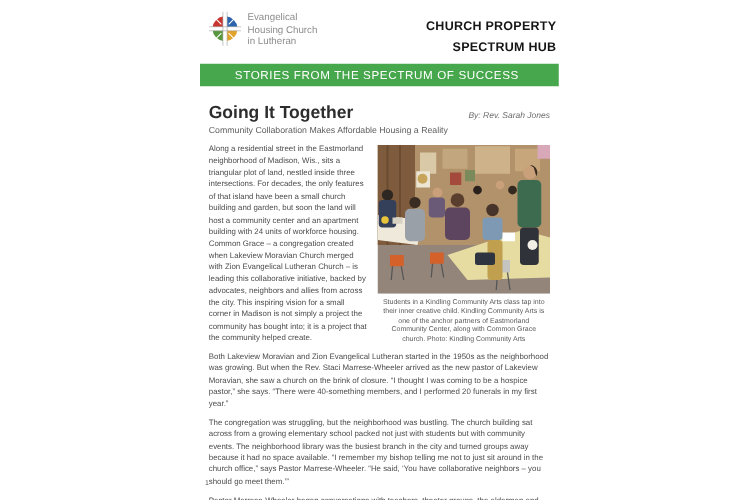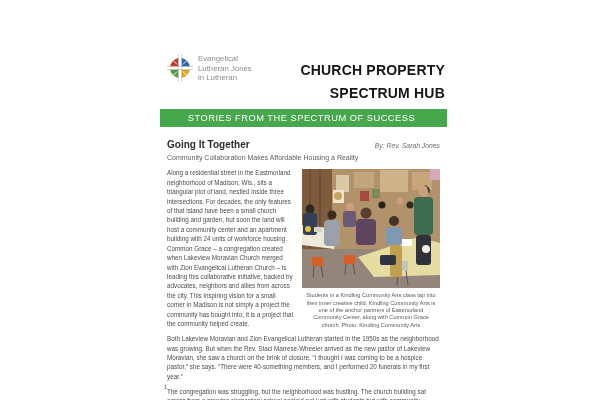--- a/index.html
+++ b/index.html
@@ -3,35 +3,35 @@
 <meta charset="utf-8">
 <style>
   html,body { margin:0; padding:0; background:#ffffff; }
   .page {
     position:relative; width:600px; height:400px; background:#ffffff;
     font-family:"Liberation Sans", sans-serif; overflow:hidden; margin:0 auto;
   }
   .content { position:absolute; left:160px; top:9px; width:287px; }
 
   
-  .header { display:flex; justify-content:space-between; align-items:flex-start;margin-top:45px; }
+  .header { display:flex; justify-content:space-between; align-items:flex-start; }
   .logo-block { display:flex; align-items:center; gap:5px; padding-left:7px; }
   .logo-svg { width:26px; height:28px; display:block; }
   .logo-text { font-size:7.8px; line-height:1.22; color:#8c8c8c; }
-  .hub-title { text-align:right; font-size:14px; font-weight:bold; color:#161616;
+  .hub-title { text-align:right; font-size:10px; font-weight:bold; color:#161616;
                line-height:1.65; letter-spacing:0.2px; padding:5px 2px 0 0; }
 
   
   .banner { margin-top:4px; background:#47a74d; color:#ffffff; text-align:center;
             font-size:9.3px; letter-spacing:0.5px; padding:4px 4px 4px 0; }
 
   
   .article-head { display:flex; justify-content:space-between; align-items:baseline;
                   margin-top:12px; padding:0 7px; }
-  .article-title { font-size:10px; font-weight:bold; color:#2d2d2d; }
+  .article-title { font-size:14px; font-weight:bold; color:#2d2d2d; }
   .byline { font-size:6.8px; font-style:italic; color:#6c6c6c; }
   .subtitle { font-size:7px; color:#5d5d5d; margin-top:4px; padding:0 7px; }
 
   
   .body { margin-top:7px; padding:0 7px; font-size:6.3px; line-height:1.5; color:#4c4c4c; }
   .body p { margin:0 0 5.5px 0; }
   figure.photo-fig { float:right; width:138px; margin:1px 0 2px 8px; }
   .photo-svg { width:138px; height:119px; display:block; }
   figcaption { font-size:5.6px; line-height:1.32; color:#5a5a5a; text-align:center;
                margin-top:4px; padding:0 3px; }
@@ -57,21 +57,21 @@
           <line x1="22.6" y1="0" x2="22.6" y2="42" stroke="#9a9a9a" stroke-width="0.7"></line>
           <line x1="0" y1="18.5" x2="40" y2="18.5" stroke="#9a9a9a" stroke-width="0.7"></line>
           <line x1="0" y1="23.5" x2="40" y2="23.5" stroke="#9a9a9a" stroke-width="0.7"></line>
           <line x1="8.5" y1="8.5" x2="15.5" y2="15.5" stroke="#ffffff" stroke-width="1.3"></line>
           <line x1="31.5" y1="8.5" x2="24.5" y2="15.5" stroke="#ffffff" stroke-width="1.3"></line>
           <line x1="8.5" y1="33.5" x2="15.5" y2="26.5" stroke="#ffffff" stroke-width="1.3"></line>
           <line x1="31.5" y1="33.5" x2="24.5" y2="26.5" stroke="#ffffff" stroke-width="1.3"></line>
         </svg>
         <div class="logo-text">
           <div>Evangelical</div>
-          <div>Lutheran Jones</div>
+          <div>Housing Church</div>
           <div>in Lutheran</div>
         </div>
       </div>
       <div class="hub-title">
         <div>CHURCH PROPERTY</div>
         <div>SPECTRUM HUB</div>
       </div>
     </div>
 
     <div class="banner">STORIES FROM THE SPECTRUM OF SUCCESS</div>

